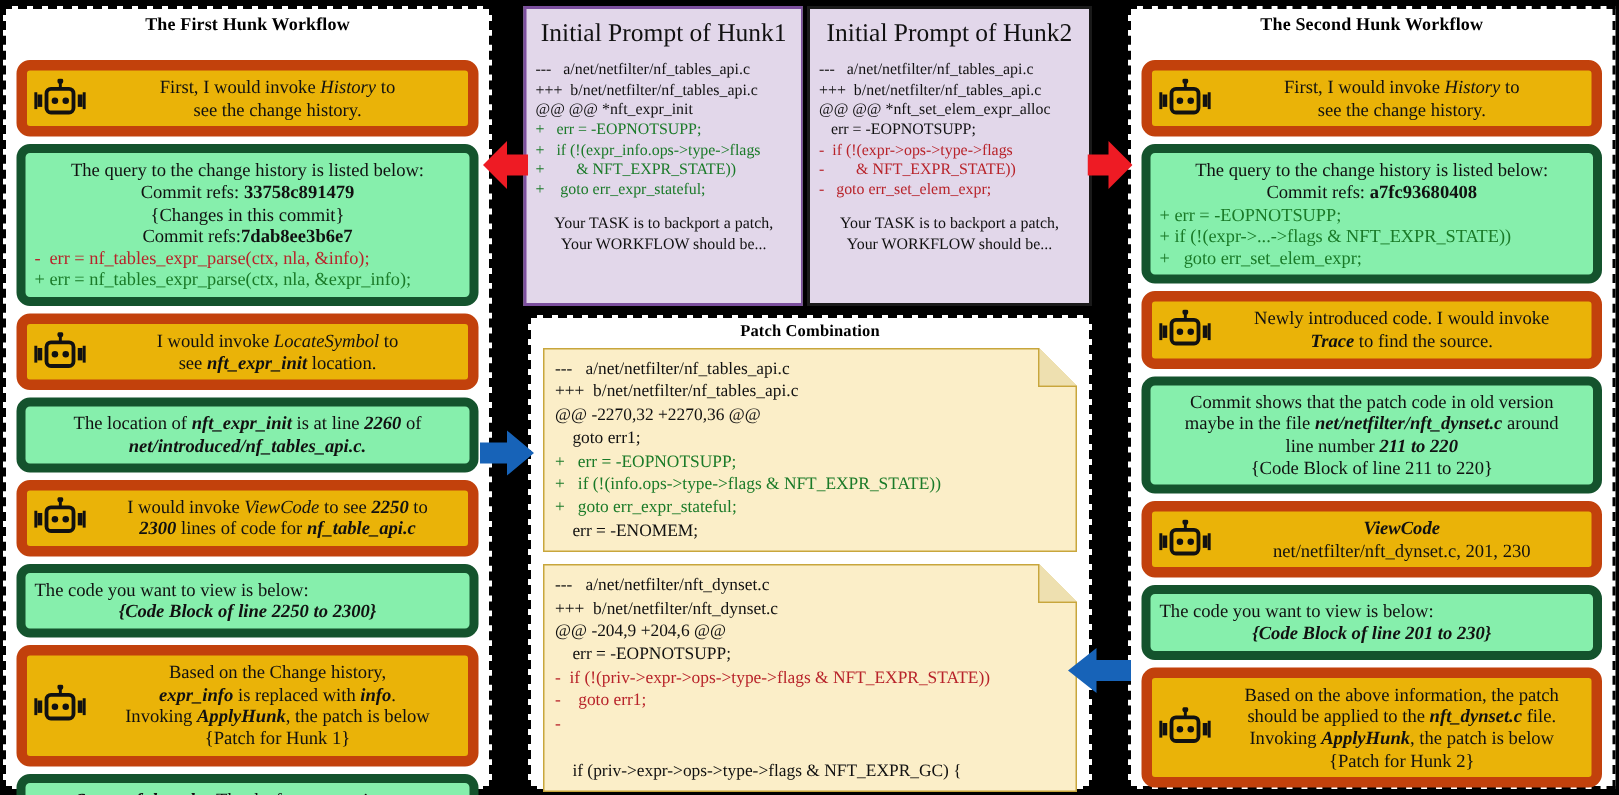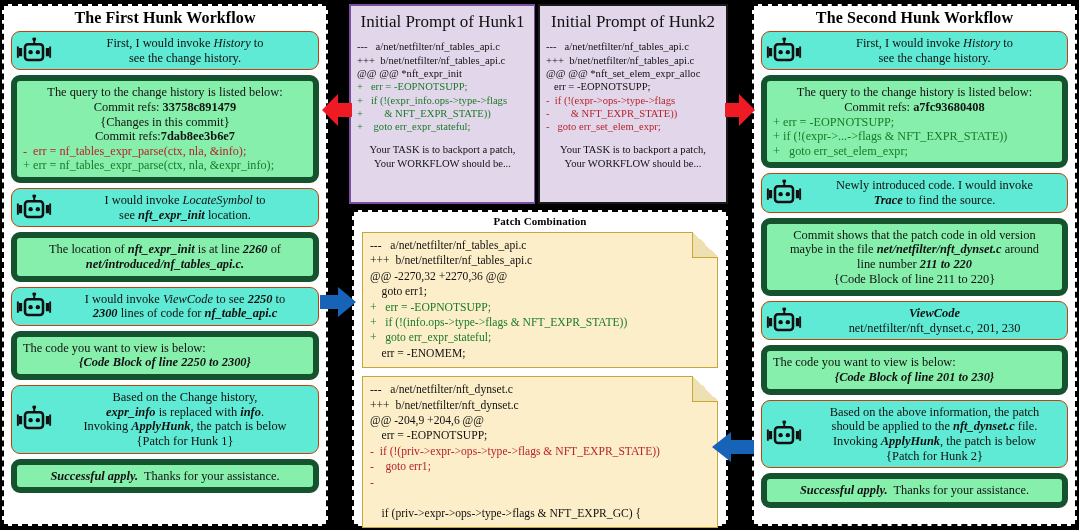--- a/index.html
+++ b/index.html
@@ -18,42 +18,42 @@
     border: 2px dashed #000000;
   }
   #panel-left   { left: 2px;   top: 4px;  width: 326px; height: 522px; }
   #panel-right  { left: 752px; top: 4px;  width: 325px; height: 522px; }
   #panel-patch  { left: 352px; top: 210px; width: 376px; height: 316px;
                   border: 2px dashed #000000; }
 
   .panel-title {
     text-align: center;
     font-weight: bold;
-    font-size: 16px;
+    font-size: 12px;
     letter-spacing: .1px;
     color: #000;
-    padding: 3px 0 4px;
+    padding: 3px 0 16px;
   }
   #panel-patch .panel-title { font-size: 11px; padding: 3px 0 5px; }
 
   .stack { padding: 0 7px 6px; }
 
   
   .bubble {
     position: relative;
     border-radius: 9px;
     margin-bottom: 5px;
     padding: 4px 6px 4px 6px;
     font-size: 12.4px;
     line-height: 1.18;
     color: #111;
   }
   .agent {
-    background: #5eead4;
-    border: 1px solid #c2410c;
+    background: #eab308;
+    border: 7px solid #c2410c;
   }
   .user {
     background: #86efac;
     border: 6px solid #14532d;
   }
   .bubble .txt { text-align: center; }
   .bubble.with-bot .txt { padding-left: 40px; }
   .bubble .txt.left { text-align: left; }
 
   

